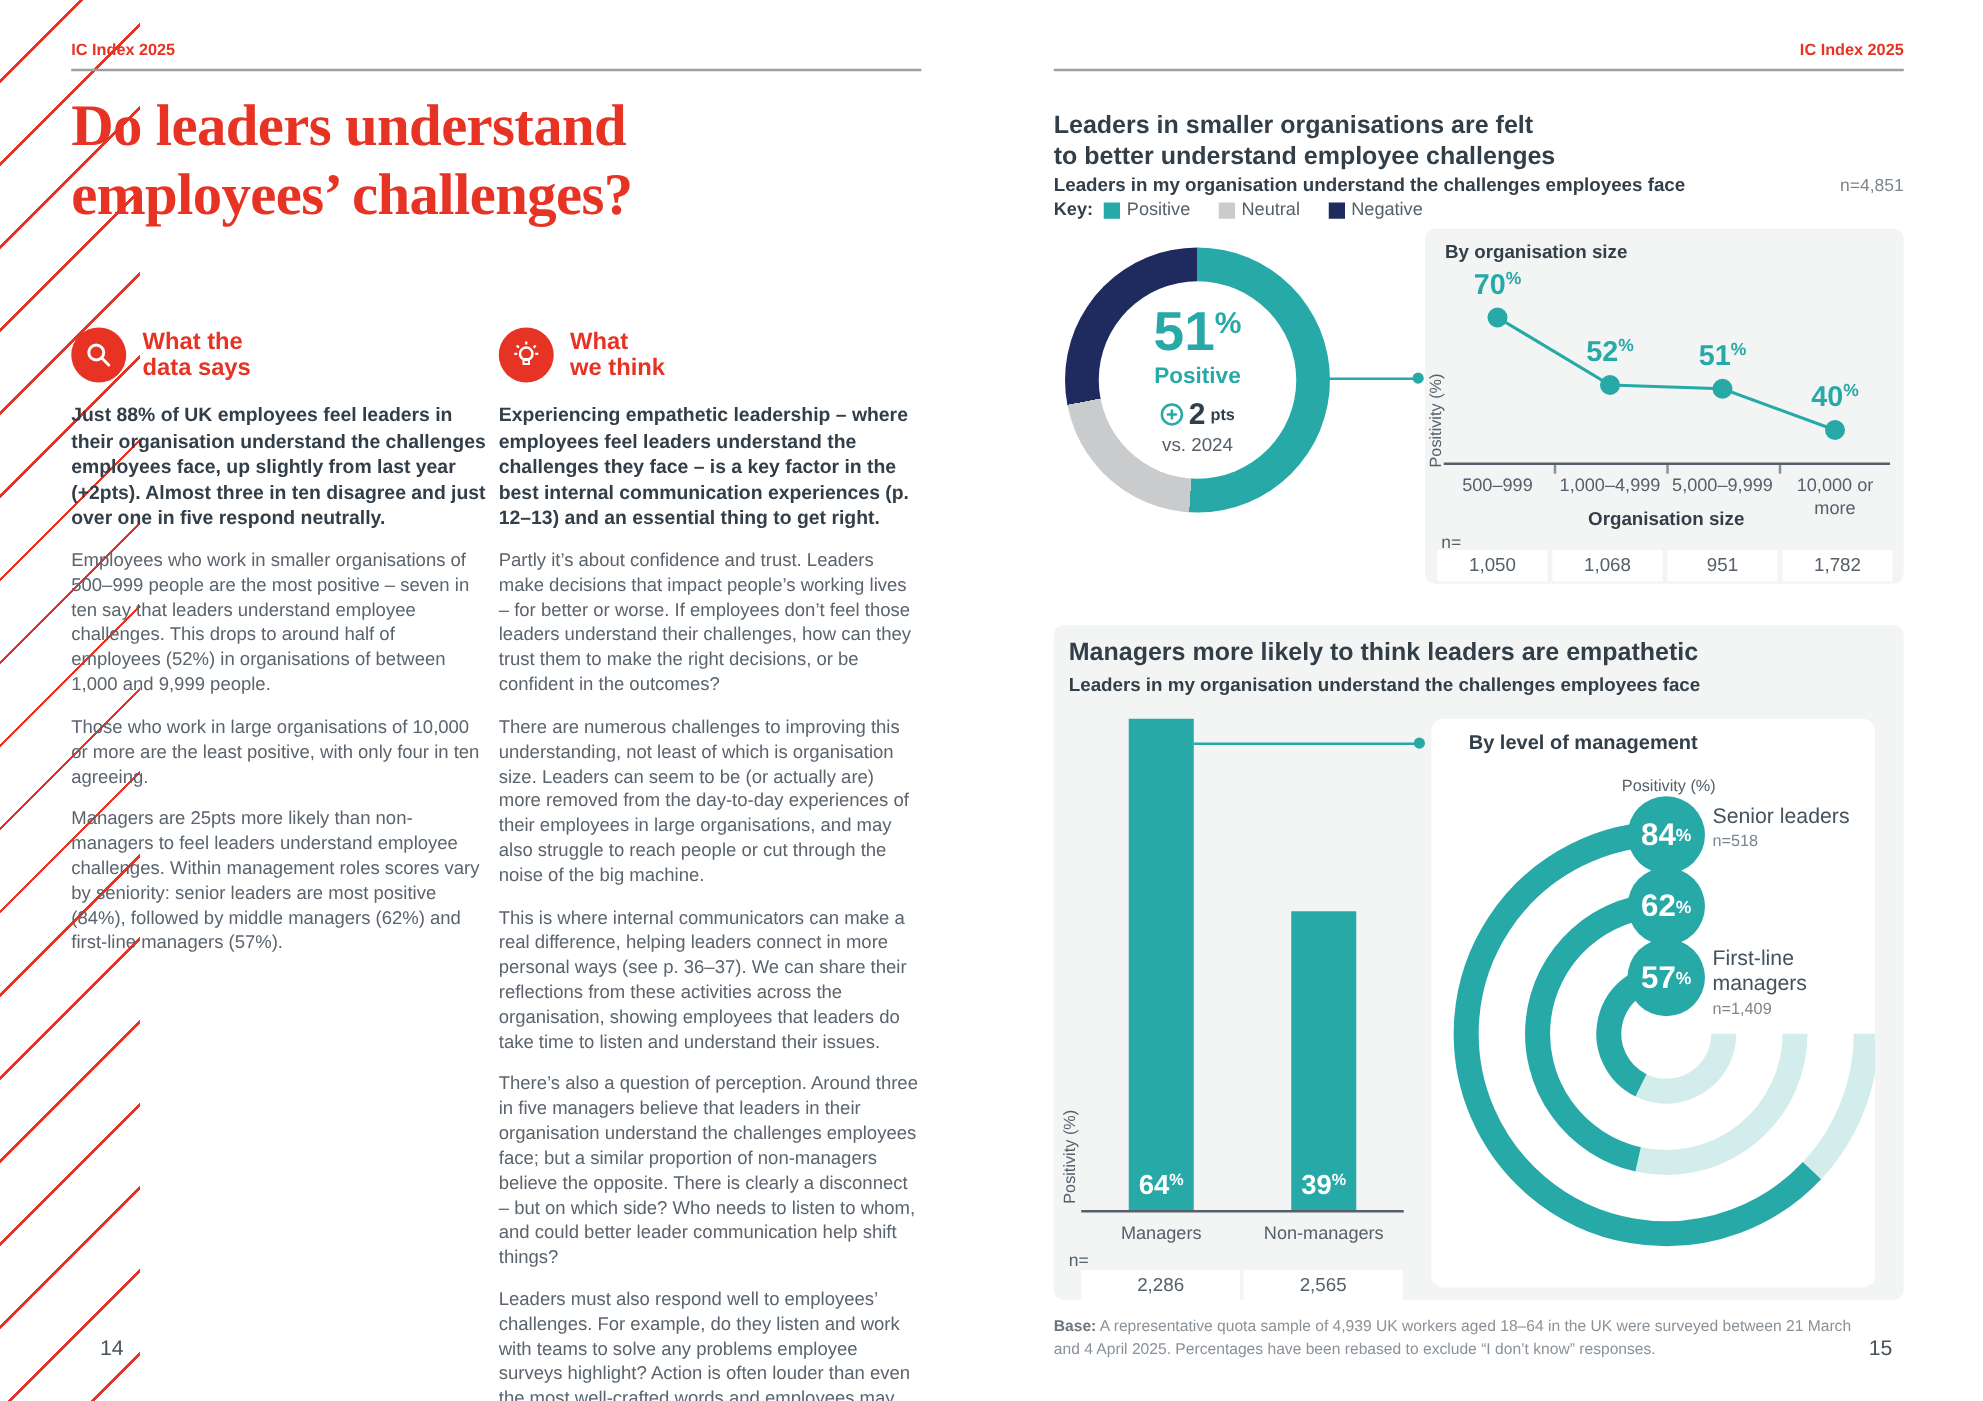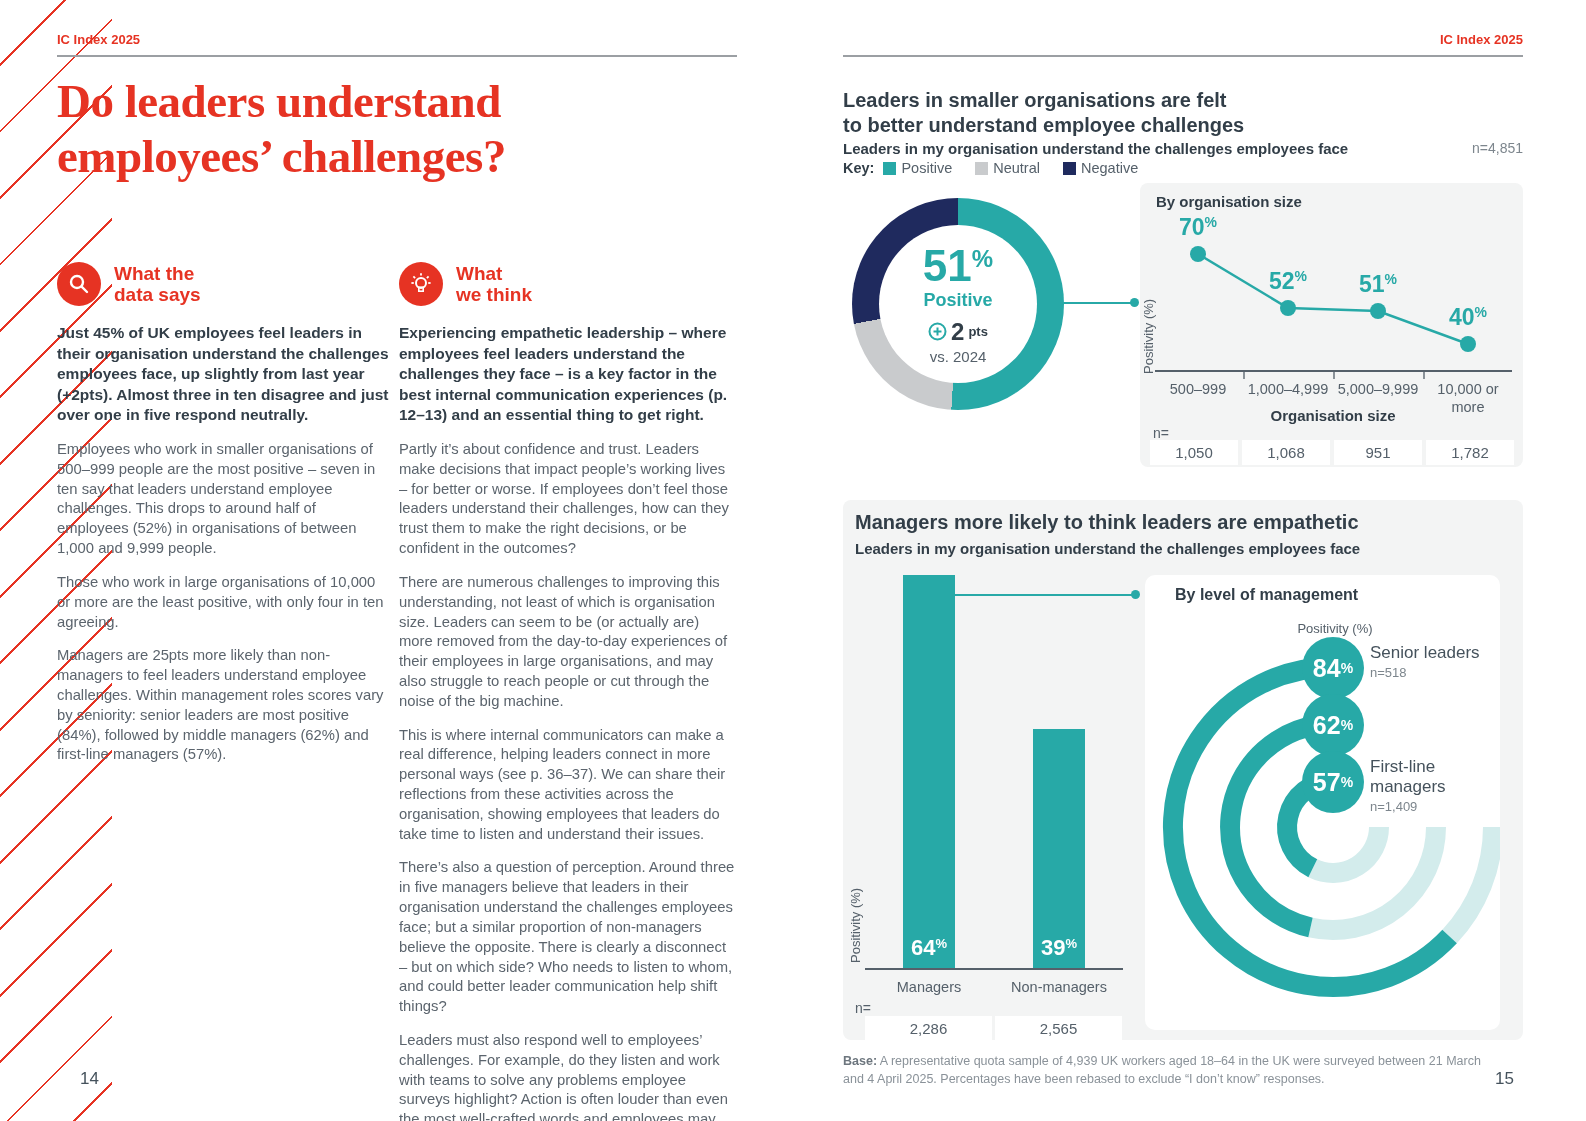--- a/index.html
+++ b/index.html
@@ -103,21 +103,21 @@
         <svg width="24" height="24" viewBox="0 0 24 24">
             <circle cx="10" cy="10" r="6" fill="none" stroke="#ffffff" stroke-width="2.4"></circle>
             <line x1="14.6" y1="14.6" x2="20" y2="20" stroke="#ffffff" stroke-width="2.4" stroke-linecap="round"></line>
           </svg>
       </div>
       <div class="icon-title">
         <div>What the</div>
         <div>data says</div>
       </div>
     </div>
-    <p class="lead">Just 45% of UK employees feel leaders in their organisation understand the challenges employees face, up slightly from last year (+2pts). Almost three in ten disagree and just over one in five respond neutrally.</p>
+    <p class="lead">Just 88% of UK employees feel leaders in their organisation understand the challenges employees face, up slightly from last year (+2pts). Almost three in ten disagree and just over one in five respond neutrally.</p>
     <p class="body-p">Employees who work in smaller organisations of 500–999 people are the most positive – seven in ten say that leaders understand employee challenges. This drops to around half of employees (52%) in organisations of between 1,000 and 9,999 people.</p>
     <p class="body-p">Those who work in large organisations of 10,000 or more are the least positive, with only four in ten agreeing.</p>
     <p class="body-p">Managers are 25pts more likely than non-managers to feel leaders understand employee challenges. Within management roles scores vary by seniority: senior leaders are most positive (84%), followed by middle managers (62%) and first-line managers (57%).</p>
   </div>
 
   <div class="abs col" style="left:399px;top:218px;width:338px;">
     <div class="icon-row">
       <div class="icon-circle">
         <svg width="26" height="26" viewBox="0 0 26 26">
           <circle cx="13" cy="12" r="5" fill="none" stroke="#ffffff" stroke-width="2"></circle>

